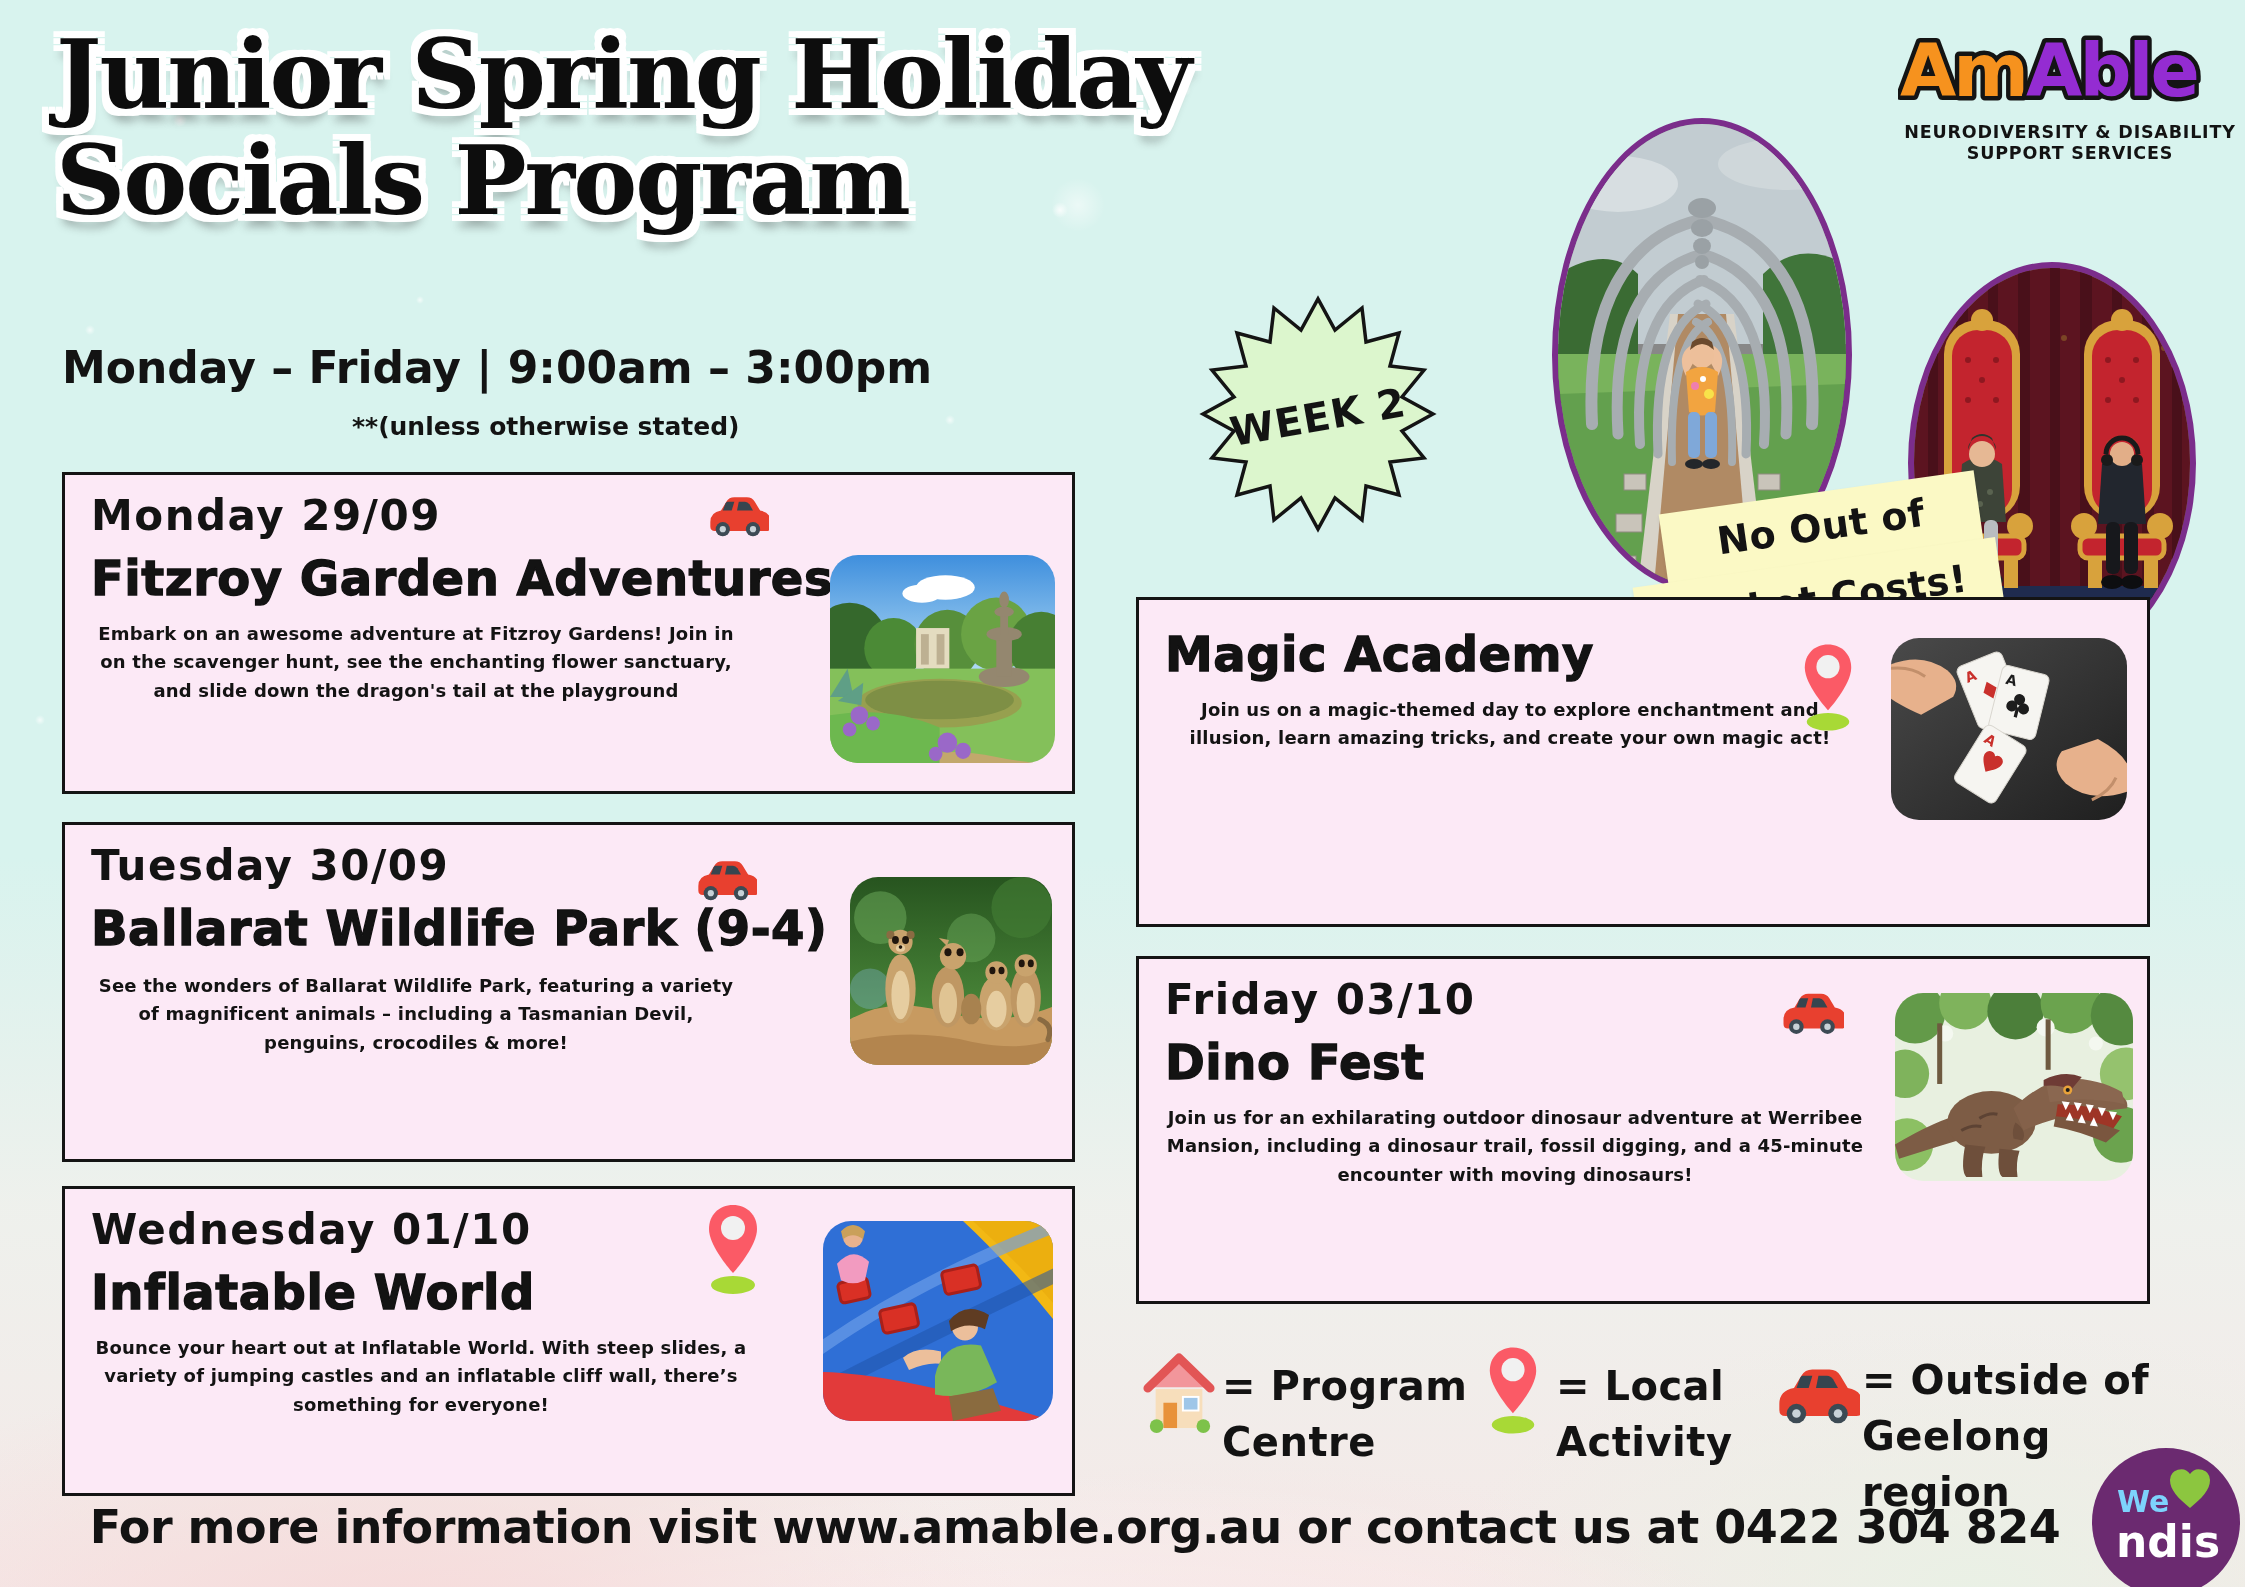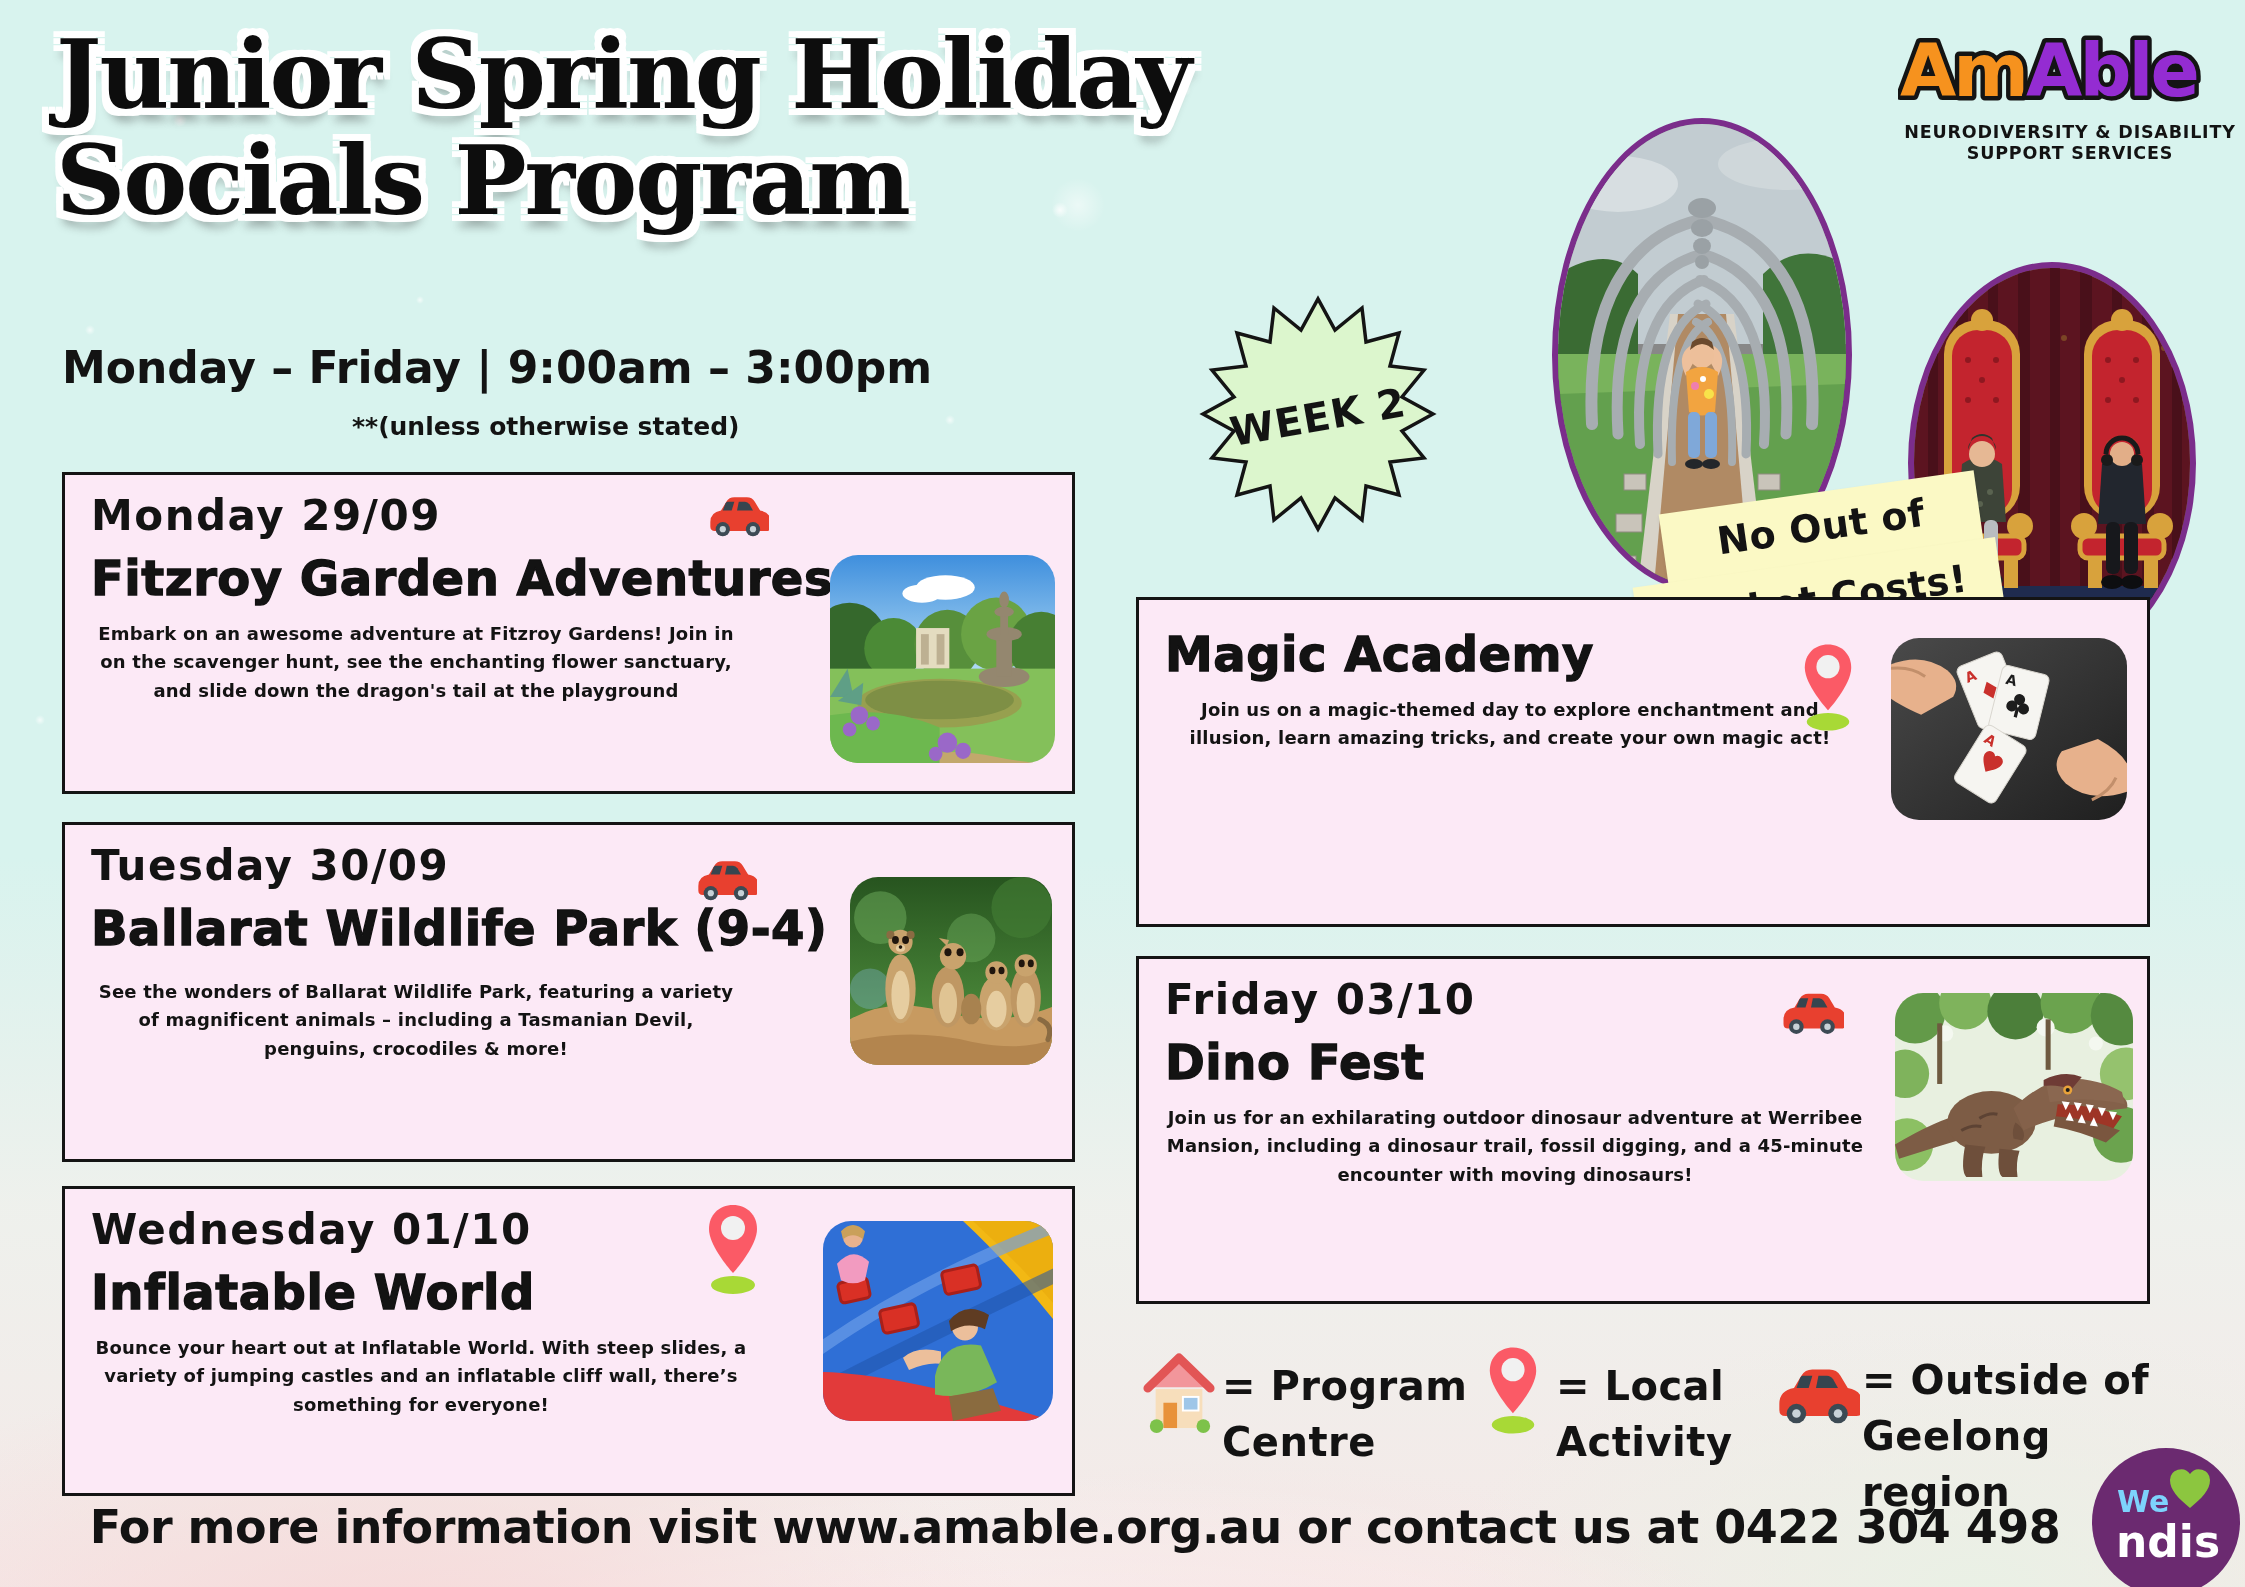--- a/index.html
+++ b/index.html
@@ -302,21 +302,21 @@
             <path d="M0,140 l18,-28 6,28 Z"></path>
             <path d="M8,144 l26,-18 -2,22 Z"></path>
           </g>
       </svg>
     </figure>
   </section>
 
   <section class="card" style="left:62px;top:822px;width:1013px;height:340px;">
     <div class="card-day">Tuesday 30/09</div>
     <h3 class="card-title">Ballarat Wildlife Park (9-4)</h3>
-    <p class="card-desc" style="max-width:650px;margin-top:22px;">See the wonders of Ballarat Wildlife Park, featuring a variety of magnificent animals – including a Tasmanian Devil, penguins, crocodiles &amp; more!</p>
+    <p class="card-desc" style="max-width:650px;margin-top:16px;">See the wonders of Ballarat Wildlife Park, featuring a variety of magnificent animals – including a Tasmanian Devil, penguins, crocodiles &amp; more!</p>
     <span class="card-icon" style="left:628px;top:30px;width:64px;height:48px;">
       <svg viewBox="0 0 72 52" width="64" height="48">
         <path d="M6,34 q0,-11 12,-13 l6,-10 q3,-5 9,-5 h14 q6,0 9,5 l6,10 q12,2 12,13 v5 q0,5 -5,5 H11 q-5,0 -5,-5 Z" fill="#e8402f"></path>
         <path d="M25,11 h8 l-3,10 h-10 l3,-8 q1,-2 2,-2 Z" fill="#36454f"></path>
         <path d="M38,11 h7 q3,0 5,3 l4,7 H36 Z" fill="#36454f"></path>
         <circle cx="20" cy="42" r="8" fill="#3c4a54"></circle>
           <circle cx="20" cy="42" r="3.5" fill="#c8d2d8"></circle>
         <circle cx="54" cy="42" r="8" fill="#3c4a54"></circle>
           <circle cx="54" cy="42" r="3.5" fill="#c8d2d8"></circle>
       </svg>
@@ -549,21 +549,21 @@
       <path d="M25,11 h8 l-3,10 h-10 l3,-8 q1,-2 2,-2 Z" fill="#36454f"></path>
       <path d="M38,11 h7 q3,0 5,3 l4,7 H36 Z" fill="#36454f"></path>
       <circle cx="20" cy="42" r="8" fill="#3c4a54"></circle>
         <circle cx="20" cy="42" r="3.5" fill="#c8d2d8"></circle>
       <circle cx="54" cy="42" r="8" fill="#3c4a54"></circle>
         <circle cx="54" cy="42" r="3.5" fill="#c8d2d8"></circle>
     </svg>
   </span>
   <div class="legend-label" style="left:1862px;top:1352px;width:320px;">= Outside of Geelong region</div>
 
-  <div class="footer">For more information visit www.amable.org.au or contact us at 0422 304 498</div>
+  <div class="footer">For more information visit www.amable.org.au or contact us at 0422 304 824</div>
 
   <div class="ndis-badge">
     <span class="ndis-we">We</span>
     <span class="ndis-heart">
       <svg viewBox="0 0 56 56" width="56" height="56">
         <path d="M28,48 C16,38 8,30 8,20 a11,11 0 0 1 20,-6 a11,11 0 0 1 20,6 c0,10 -8,18 -20,28 Z" fill="#8cc63f"></path>
       </svg>
     </span>
     <span class="ndis-name">ndis</span>
   </div>

